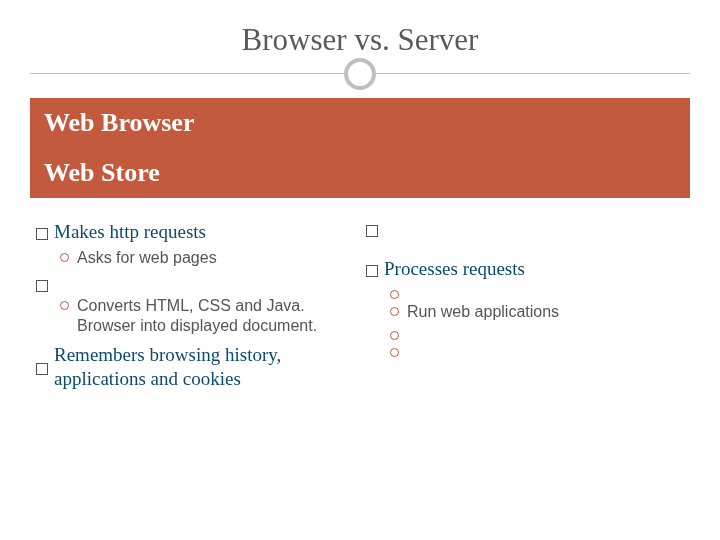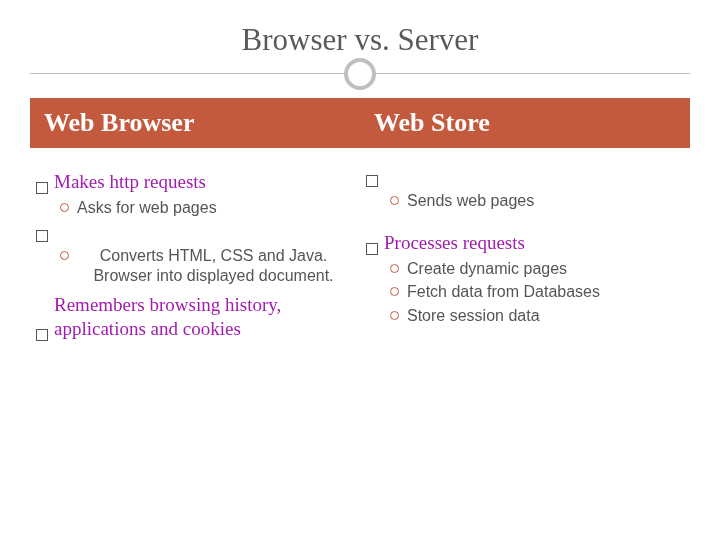--- a/index.html
+++ b/index.html
@@ -43,20 +43,21 @@
     transform: translateX(-50%);
     width: 32px;
     height: 32px;
     border: 4px solid #bfbfbf;
     border-radius: 50%;
     background: #ffffff;
   }
   .header-row {
     display: flex;
     margin: 12px 30px 0 30px;
+    flex-direction: column;
   }
   .header-cell {
     flex: 1;
     background: #c45a3d;
     color: #ffffff;
     padding: 10px 14px;
     font-size: 26px;
     font-weight: bold;
     font-family: Georgia, serif;
   }
@@ -66,44 +67,43 @@
   .content-row {
     display: flex;
     margin: 12px 30px 0 30px;
   }
   .column {
     flex: 1;
     padding: 4px 10px 4px 6px;
   }
   .item-l1 {
     display: flex;
-    align-items: flex-end;
+    align-items: center;
     margin: 6px 0 4px 0;
     font-size: 19px;
-    color: #a21caf;
+    color: #0c4a6e;
     line-height: 1.25;
   }
   .bullet-box {
     display: inline-block;
     width: 12px;
     height: 12px;
     border: 1.6px solid #555;
     margin-right: 6px;
     margin-top: 5px;
     flex-shrink: 0;
   }
   .item-l2 {
     display: flex;
     align-items: flex-start;
     margin: 3px 0 3px 24px;
     font-size: 16px;
     color: #555;
     line-height: 1.3;
     font-family: Verdana, Geneva, sans-serif;
-    text-align: center;
   }
   .bullet-circ {
     display: inline-block;
     width: 9px;
     height: 9px;
     border: 1.4px solid #c45a3d;
     border-radius: 50%;
     margin-right: 8px;
     margin-top: 5px;
     flex-shrink: 0;
@@ -152,41 +152,38 @@
         <span>Remembers browsing history, applications and cookies</span>
       </div>
 
     </div>
 
     <div class="column">
 
       <div class="item-l1">
         <span class="bullet-box"></span>
       </div>
-      <div class="item-l2">
-        <span class="bullet-circ"></span>
-        <span>Sends web pages</span>
-      </div>
 
       <div class="spacer"></div>
 
       <div class="item-l1">
         <span class="bullet-box"></span>
         <span>Processes requests</span>
       </div>
       <div class="item-l2">
         <span class="bullet-circ"></span>
-        <span>Create dynamic pages</span>
       </div>
       <div class="item-l2">
         <span class="bullet-circ"></span>
-        <span>Fetch data from Databases</span>
+        <span>Run web applications</span>
       </div>
       <div class="item-l2">
         <span class="bullet-circ"></span>
-        <span>Store session data</span>
+      </div>
+      <div class="item-l2">
+        <span class="bullet-circ"></span>
       </div>
 
     </div>
 
   </div>
 
 </div>
 
 </body></html>

